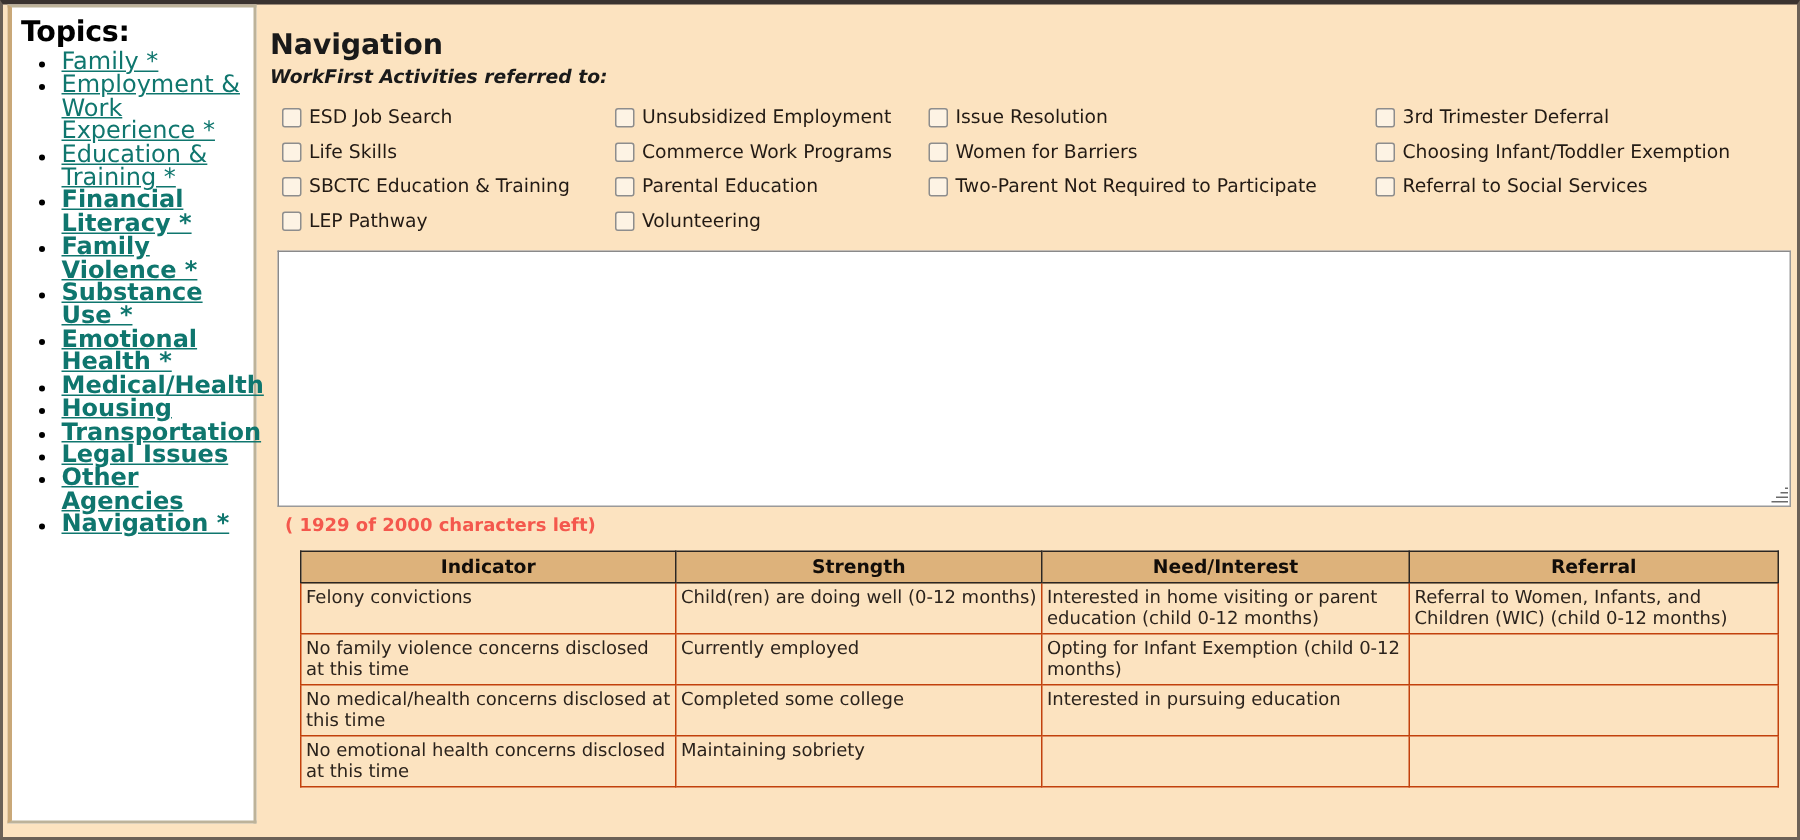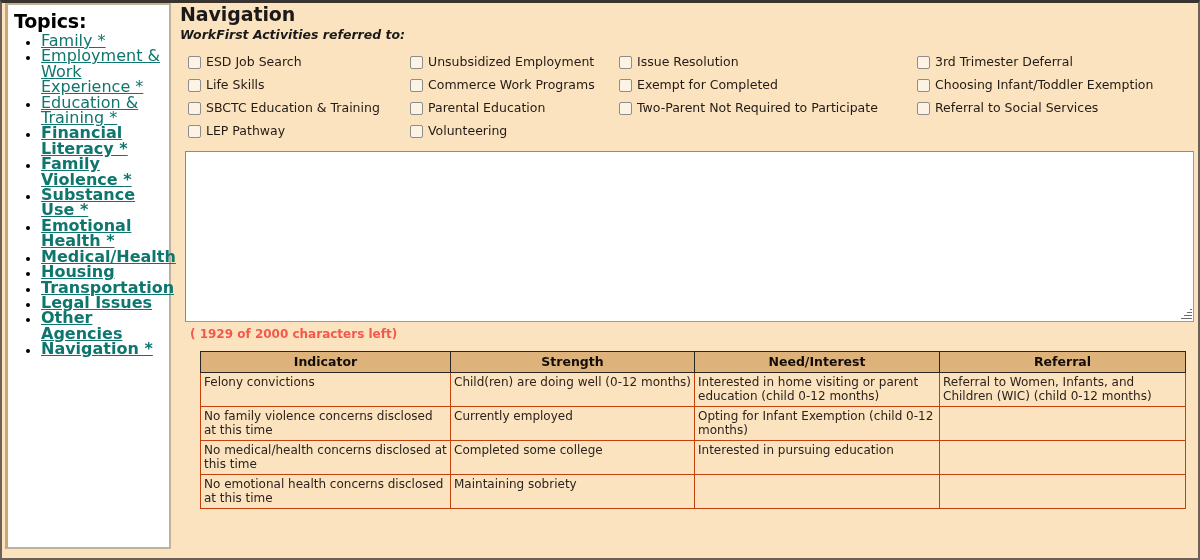--- a/index.html
+++ b/index.html
@@ -58,21 +58,21 @@
     color: #0f766e;
     text-decoration: underline;
     font-size: 16px;
   }
   #topic-list li.bold a { font-weight: bold; }
 
   
   #main {
     flex: 1;
     height: 100%;
-    padding: 0 0 0 5px;
+    padding: 16px 0 0 5px;
     min-width: 0;
   }
   #page-title {
     font-size: 19px;
     font-weight: bold;
     color: #1a1a1a;
     margin: 0 0 2px 0;
     letter-spacing: -0.1px;
   }
   #section-label {
@@ -230,21 +230,21 @@
       <label class="cbox-cell">
           <span class="cb"></span>
           <span>Life Skills</span>
         </label>
       <label class="cbox-cell">
           <span class="cb"></span>
           <span>Commerce Work Programs</span>
         </label>
       <label class="cbox-cell">
           <span class="cb"></span>
-          <span>Exempt for Completed</span>
+          <span>Women for Barriers</span>
         </label>
       <label class="cbox-cell">
           <span class="cb"></span>
           <span>Choosing Infant/Toddler Exemption</span>
         </label>
 
       <label class="cbox-cell">
           <span class="cb"></span>
           <span>SBCTC Education &amp; Training</span>
         </label>

